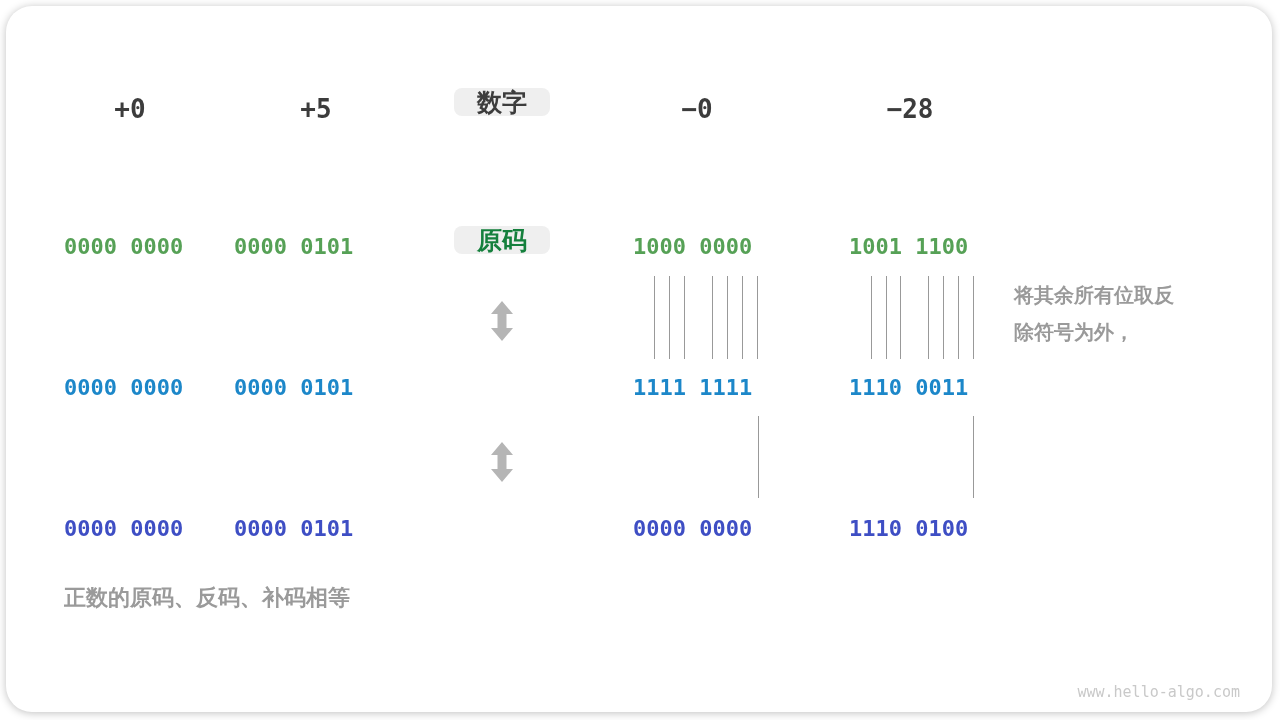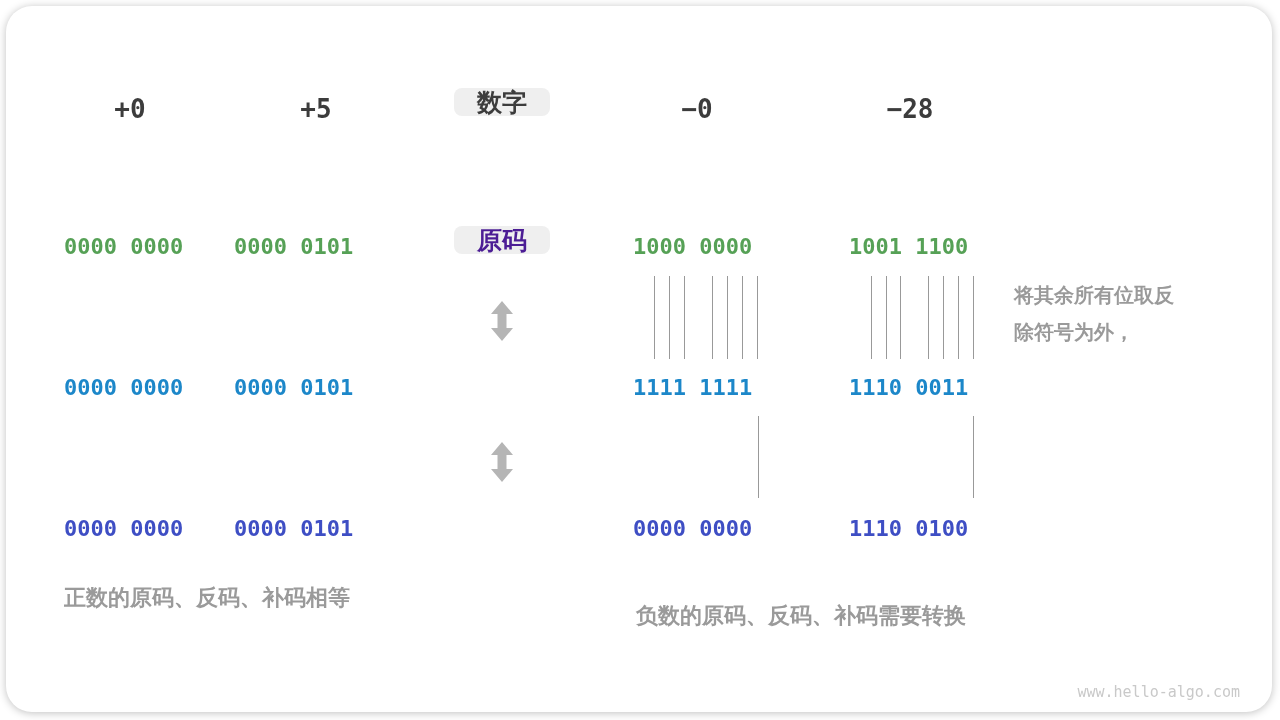--- a/index.html
+++ b/index.html
@@ -34,21 +34,21 @@
     background: #efefef;
     border-radius: 8px;
     display: flex;
     align-items: center;
     justify-content: center;
     font-weight: bold;
     font-size: 25px;
     white-space: nowrap;
   }
   .box-dark  { color: #3c3c3c; }
-  .box-green { color: #4c1d95; }
+  .box-green { color: #15803d; }
   .box-blue  { color: #1c87c9; }
   .box-indigo{ color: #3e4ec4; }
 
   .bin {
     font-family: "DejaVu Sans Mono", "Liberation Mono", monospace;
     font-weight: bold;
     font-size: 22px;
     white-space: nowrap;
   }
   .bin-green { color: #56a156; }
@@ -138,17 +138,16 @@
     <polygon points="11,0 22,13 15.5,13 15.5,27 22,27 11,40 0,27 6.5,27 6.5,13 0,13" fill="#b5b5b5"></polygon>
   </svg>
 
 
   <span class="abs bin bin-indigo" style="left:58px;  top:510px;">0000 0000</span>
   <span class="abs bin bin-indigo" style="left:228px; top:510px;">0000 0101</span>
   <span class="abs bin bin-indigo" style="left:627px; top:510px;">0000 0000</span>
   <span class="abs bin bin-indigo" style="left:843px; top:510px;">1110 0100</span>
 
   <span class="abs caption" style="left:58px; top:577px;text-align:right;">正数的原码、反码、补码相等</span>
-  <span class="abs caption" style="left:630px; top:595px;">负数的原码、反码、补码需要转换</span>
 
   <span class="abs watermark" style="right:32px; top:677px;">www.hello-algo.com</span>
 
 </div>
 
 </body></html>

